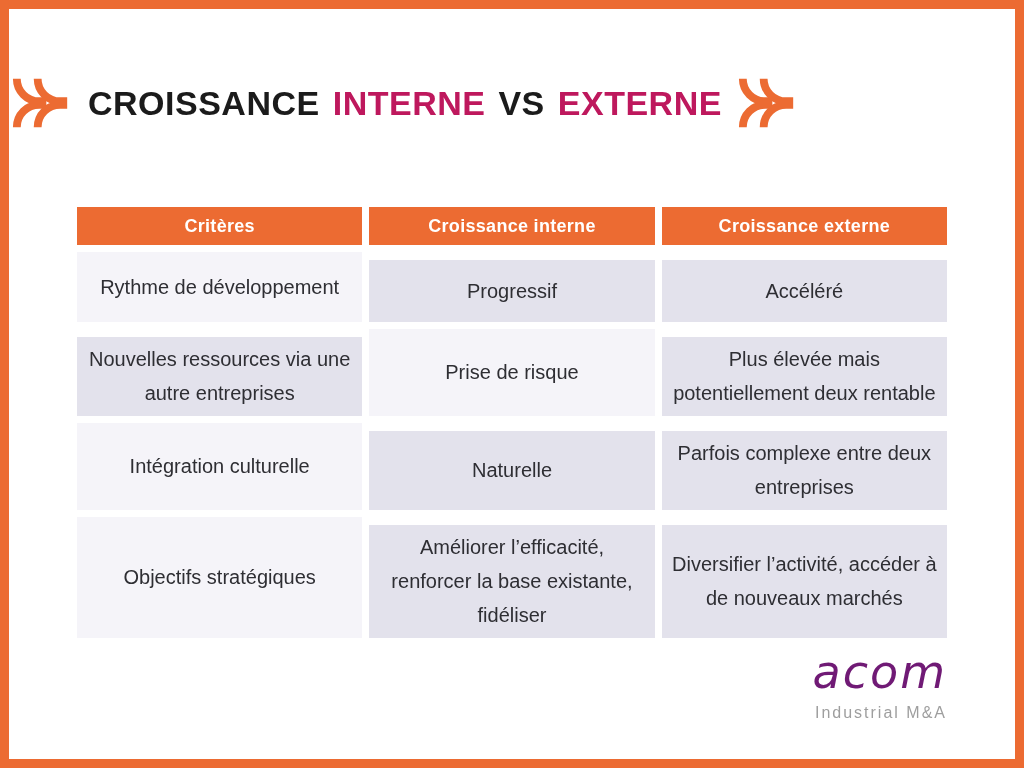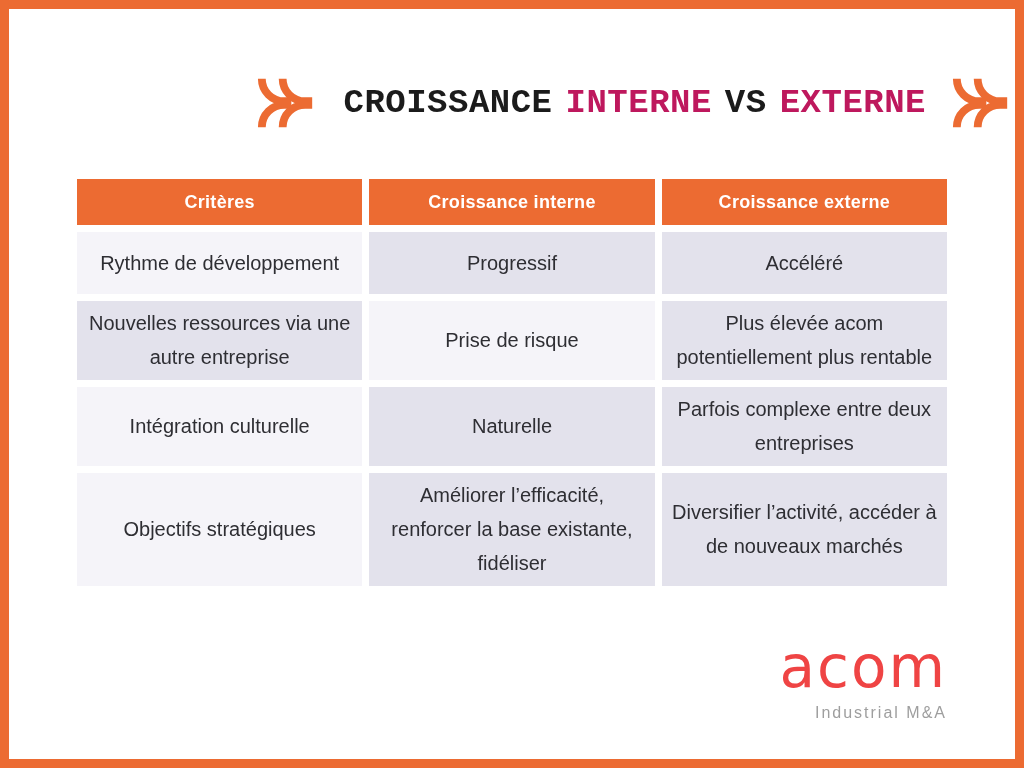--- a/index.html
+++ b/index.html
@@ -9,24 +9,23 @@
     border: 9px solid #EC6B32;
     position: relative;
     font-family: "Liberation Sans", sans-serif;
     overflow: hidden;
   }
 
   
   .title-row {
     margin-top: 64px;
     display: flex;
-    justify-content: flex-end;
+    justify-content: flex-start;
     align-items: center;
-    gap: 23px;
-    font-family: Liberation Mono, monospace;
+    gap: 13px;
   }
   .chevron-icon { width: 66px; height: 60px; flex: 0 0 auto; }
   .title {
     display: flex;
     align-items: baseline;
     gap: 13px;
     font-size: 34px;
     font-weight: 800;
     letter-spacing: 0.5px;
     color: #1b1b1b;
@@ -38,57 +37,59 @@
   .table {
     width: 870px;
     margin: 46px auto 0;
     display: grid;
     grid-template-columns: repeat(3, 1fr);
     gap: 7px;
   }
   .th {
     background: #EC6B32;
     color: #ffffff;
-    height: 46px;
+    height: 38px;
     display: flex;
     align-items: center;
     justify-content: center;
     font-size: 18px;
     font-weight: bold;
     letter-spacing: 0.3px;
+    margin-top: 28px;
   }
   .cell {
     min-height: 62px;
     display: flex;
     align-items: center;
     justify-content: center;
     text-align: center;
     font-size: 20px;
     line-height: 1.72;
     color: #2e2e33;
     padding: 5px 10px;
   }
   .cell.crit { background: #F5F4F9; }
-  .cell.val  { background: #E3E2EC; }
+  .cell.val  { background: #E3E2EC; margin-top: 8px; }
 
   
   .logo {
     position: absolute;
     right: 68px;
     bottom: 38px;
     text-align: right;
     line-height: 1;
   }
   .logo .brand {
     font-family: "DejaVu Sans", sans-serif;
-    font-size: 58px;
+    font-size: 46px;
     font-weight: 500;
-    color: #ef4444;
+    color: #701a75;
     letter-spacing: 2px;
     line-height: 0.9;
+    font-style: italic;
   }
   .logo .tagline {
     font-size: 16px;
     color: #9e9e9e;
     letter-spacing: 2px;
     margin-top: 12px;
   }
 </style>
 </head>
 <body>
@@ -112,24 +113,24 @@
 
 <div class="table">
   <div class="th">Critères</div>
   <div class="th">Croissance interne</div>
   <div class="th">Croissance externe</div>
 
   <div class="cell crit">Rythme de développement</div>
   <div class="cell val">Progressif</div>
   <div class="cell val">Accéléré</div>
 
-  <div class="cell val">Nouvelles ressources via une autre entreprise</div>
+  <div class="cell val">Nouvelles ressources via une autre entreprises</div>
 
   <div class="cell crit">Prise de risque</div>
-  <div class="cell val">Plus élevée acom potentiellement plus rentable</div>
+  <div class="cell val">Plus élevée mais potentiellement deux rentable</div>
 
   <div class="cell crit">Intégration culturelle</div>
   <div class="cell val">Naturelle</div>
   <div class="cell val">Parfois complexe entre deux entreprises</div>
 
   <div class="cell crit">Objectifs stratégiques</div>
   <div class="cell val">Améliorer l’efficacité, renforcer la base existante, fidéliser</div>
   <div class="cell val">Diversifier l’activité, accéder à de nouveaux marchés</div>
 </div>
 

